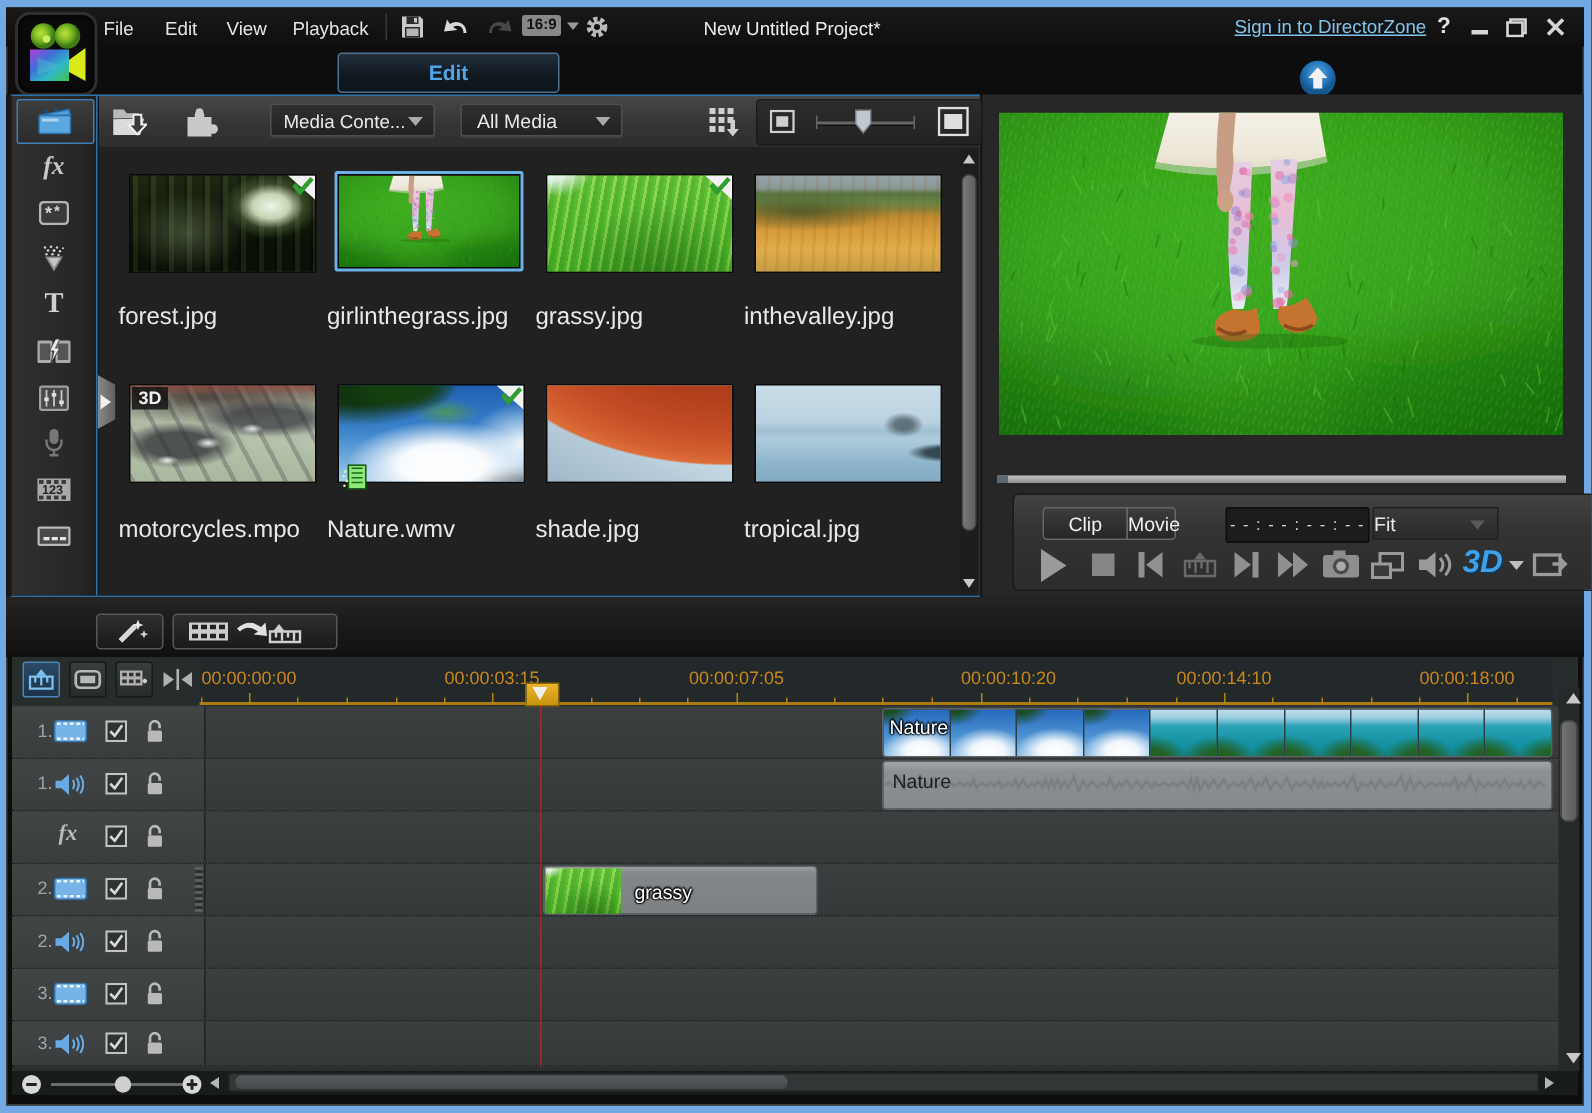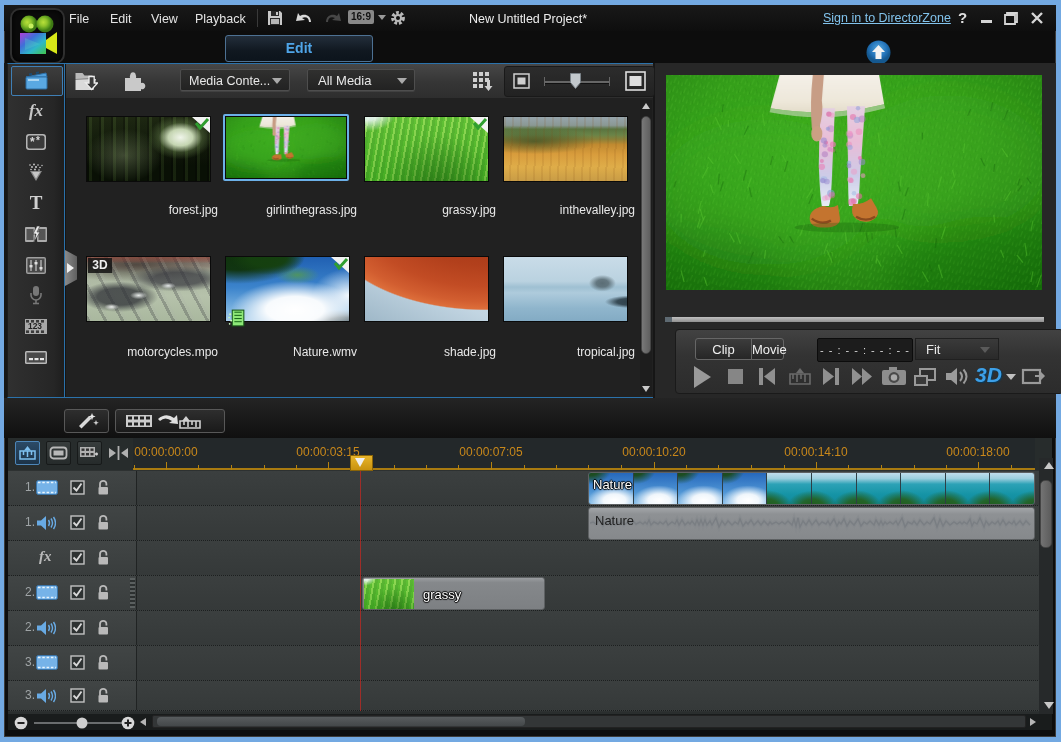--- a/index.html
+++ b/index.html
@@ -24,34 +24,34 @@
 #main{position:absolute;left:0;top:58px;width:100%;height:335px;background:#161616}
 #mediapanel{position:absolute;left:3px;top:0px;width:646px;height:335px;background:#232323;border:1px solid #2b72ab;border-left:1px solid #1b1b1b;box-sizing:border-box}
 #roomstrip{position:absolute;left:0;top:0;width:57px;height:333px;background:linear-gradient(90deg,#303030,#262626 80%,#1d1d1d);border-right:1px solid #151515}
 .room{position:absolute;left:3px;width:50px;height:28px;display:flex;align-items:center;justify-content:center}
 #room0{background:linear-gradient(#3d3d3d,#2b2b2b);border:1px solid #3f7fb5;border-radius:2px}
 #libheader{position:absolute;left:58px;top:0;width:587px;height:34px;background:linear-gradient(#474747,#353535 55%,#2e2e2e)}
 #libbody{position:absolute;left:58px;top:34px;width:587px;height:299px;background:#212121}
 .dd{position:absolute;top:5px;height:22px;background:linear-gradient(#30302f,#222);border:1px solid #4e4e4e;border-radius:2px;color:#e8e8e8;font-size:13px;line-height:22px;padding-left:10px;box-sizing:border-box;box-shadow:0 1px 0 rgba(255,255,255,.08)}
 .dd .arr{position:absolute;right:7px;top:8px;width:0;height:0;border-left:5px solid transparent;border-right:5px solid transparent;border-top:6px solid #aaa}
 .thumb{position:absolute;width:123px;height:64px;background:#333;box-shadow:0 0 0 1px #0a0a0a}
-.tlabel{position:absolute;width:139px;text-align:right;color:#e8e8e8;font-size:12px}
+.tlabel{position:absolute;width:139px;text-align:left;color:#e8e8e8;font-size:16px}
 .chk{position:absolute;right:0px;top:0px;width:22px;height:20px}
 
 .sbv{position:absolute;background:#1d1d1d}
 .sbthumb{position:absolute;background:linear-gradient(90deg,#787878,#5f5f5f);border-radius:5px;border:1px solid #454545;box-sizing:border-box}
 
 #preview{position:absolute;left:651px;top:0px;width:401px;height:335px;background:#272727}
 #pvimg{position:absolute;left:11px;top:12px;width:376px;height:215px}
 #pvseek{position:absolute;left:10px;top:254px;width:379px;height:5px;background:linear-gradient(#c0c0c0,#909090);}
 #pvseek i{position:absolute;left:0;top:0;width:7px;height:5px;background:#5e6a72}
 #pvctrl{position:absolute;left:20px;top:266px;width:389px;height:65px;background:linear-gradient(#424242,#333 40%,#2c2c2c);border:1px solid #1a1a1a;border-radius:4px;box-sizing:border-box}
 .pbtn{position:absolute;top:8px;height:22px;background:linear-gradient(#3c3c3c,#262626);border:1px solid #666;color:#f0f0f0;font-size:13px;text-align:center;line-height:22px;box-sizing:border-box}
 #tcode{position:absolute;left:141px;top:8px;width:94px;height:22px;background:#1c1c1c;border:1px solid #0c0c0c;border-radius:2px;color:#d8d8d8;font-size:11px;text-align:center;line-height:22px;letter-spacing:1px}
-#fitdd{position:absolute;left:239px;top:8px;width:84px;height:22px;background:linear-gradient(#3a3a3a,#2a2a2a);border:1px solid #202020;color:#e8e8e8;font-size:13px;line-height:22px;padding-left:10px;box-sizing:border-box}
+#fitdd{position:absolute;left:239px;top:8px;width:84px;height:22px;background:linear-gradient(#3a3a3a,#2a2a2a);border:1px solid #202020;color:#e8e8e8;font-size:13px;line-height:22px;box-sizing:border-box}
 .trico{position:absolute;top:34px}
 
 #toolbar{position:absolute;left:0;top:393px;width:100%;height:40px;background:linear-gradient(#242424,#161616 70%,#101010)}
 .tbtn{position:absolute;top:11px;height:24px;background:linear-gradient(#2e2e2e,#1a1a1a);border:1px solid #585858;border-radius:3px;box-sizing:border-box}
 #tooltext{position:absolute;left:233px;top:14px;color:#f4f4f4;font-size:13px}
 
 #tlwrap{position:absolute;left:4px;top:433px;width:1044px;height:292px;background:#2a2e2e}
 #rulerrow{position:absolute;left:0;top:0;width:100%;height:32px;background:#272c2c}
 #rulerrow .nums{position:absolute;left:125px;top:0;width:902px;height:32px;background:#23282a;border-bottom:2px solid #a97b10;box-sizing:border-box}
 .rlab{position:absolute;top:7px;color:#c9881a;font-size:12px}
@@ -576,21 +576,21 @@
           <path d="M70 6 l4 5 h-8 z" fill="#cfcfcf"></path>
           <path d="M64 11 h20 v7 H64 z M68 11 v4 M72 11 v6 M76 11 v4 M80 11 v6" fill="none" stroke="#cfcfcf" stroke-width="1.6"></path>
         </svg></div>
 </div>
 <div id="tlwrap">
   <div id="rulerrow">
     <div class="nums"></div>
     <div class="rlab" style="left:108px;width:100px;text-align:center">00:00:00:00</div>
     <div class="rlab" style="left:270px;width:100px;text-align:center">00:00:03:15</div>
     <div class="rlab" style="left:433px;width:100px;text-align:center">00:00:07:05</div>
-    <div class="rlab" style="left:596px;width:100px;text-align:center">00:00:10:20</div>
+    <div class="rlab" style="left:596px;width:100px;text-align:right">00:00:10:20</div>
     <div class="rlab" style="left:758px;width:100px;text-align:center">00:00:14:10</div>
     <div class="rlab" style="left:920px;width:100px;text-align:center">00:00:18:00</div>
     <div class="tick" style="left:126px"></div>
     <div class="tick big" style="left:158px"></div>
     <div class="tick" style="left:190px"></div>
     <div class="tick" style="left:223px"></div>
     <div class="tick" style="left:256px"></div>
     <div class="tick" style="left:288px"></div>
     <div class="tick big" style="left:320px"></div>
     <div class="tick" style="left:353px"></div>

